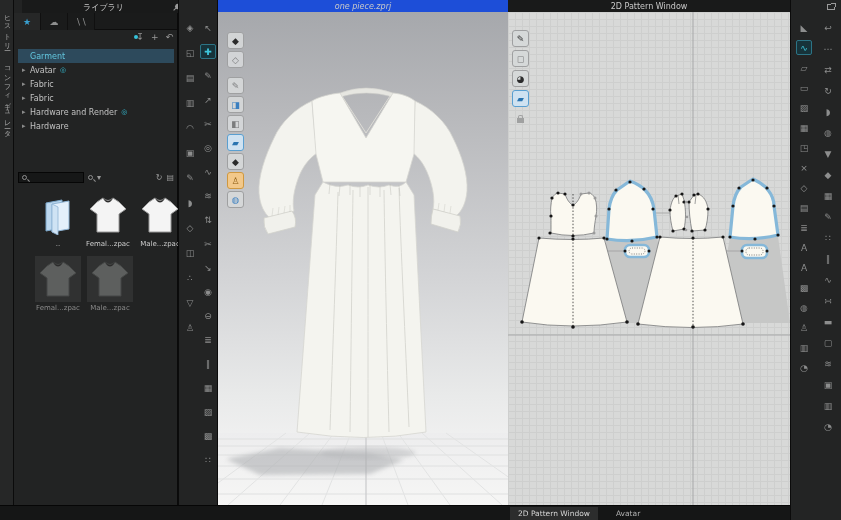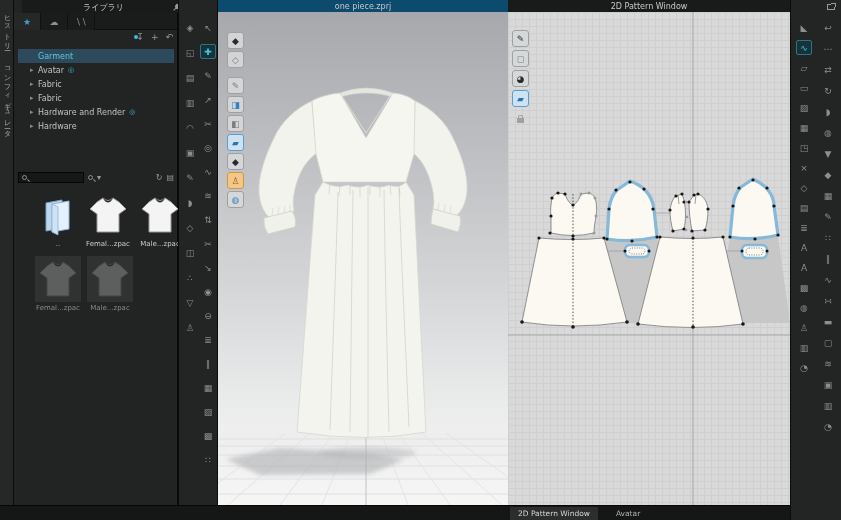--- a/index.html
+++ b/index.html
@@ -15,21 +15,21 @@
   #library{position:absolute;left:14px;top:0;width:164px;height:520px;background:#222323;border-right:1px solid #0a0a0a;}
   #lib-titlebar{position:absolute;left:8px;top:0;width:100%;height:13px;background:#191a1a;display:flex;align-items:flex-end;justify-content:center;color:#c9c9c9;}
   .pin{position:absolute;right:5px;top:4px;width:5px;height:5px;background:#9a9a9a;border-radius:50%;transform:rotate(45deg);}
   .pin::after{content:"";position:absolute;left:2px;top:4px;width:1px;height:4px;background:#9a9a9a;}
   #lib-tabs{position:absolute;left:0;top:13px;width:100%;height:17px;background:#1a1b1b;display:flex;border-bottom:1px solid #0d0d0d;}
   .libtab{width:27px;height:17px;display:flex;align-items:center;justify-content:center;font-size:9px;color:#8f9090;background:#1a1b1b;border-right:1px solid #101010;}
   .libtab.active{background:#262727;color:#3aa0d0;}
   #lib-actions{position:absolute;right:4px;top:32px;display:flex;gap:7px;align-items:center;color:#9a9a9a;font-size:9px;}
   .dot-cyan{width:4px;height:4px;border-radius:50%;background:#35c2da;display:inline-block;margin-right:-4px;}
   #lib-tree{position:absolute;left:4px;top:49px;width:156px;}
-  .trow{display:flex;align-items:center;height:14px;padding-left:12px;color:#c2c2c2;}
+  .trow{display:flex;align-items:center;height:14px;padding-left:4px;color:#c2c2c2;}
   .trow .arr{width:8px;color:#8a8a8a;font-size:7px;}
   .trow.sel{background:#2d4a5c;color:#62c5dd;}
   .trow .ring{color:#35c2da;font-size:7px;margin-left:4px;}
   #lib-search{position:absolute;left:4px;top:170px;width:156px;height:15px;display:flex;align-items:center;gap:4px;}
   #search-box{width:66px;height:11px;background:#161717;border:1px solid #060606;display:flex;align-items:center;padding-left:3px;}
   .mag{width:5px;height:5px;border:1px solid #8f8f8f;border-radius:50%;position:relative;flex:none;}
   .mag::after{content:"";position:absolute;left:4px;top:4px;width:3px;height:1px;background:#8f8f8f;transform:rotate(45deg);}
   #lib-search .gl{color:#9a9a9a;font-size:8px;}
   #lib-thumbs{position:absolute;left:14px;top:190px;width:150px;}
   .tile{position:absolute;width:48px;text-align:center;}
@@ -42,21 +42,21 @@
   .icol{position:absolute;display:flex;flex-direction:column;}
   .icell{width:16px;height:15px;display:flex;align-items:center;justify-content:center;font-size:9px;color:#8d8e8e;border-radius:2px;}
   .icell.hl{color:#3ec8de;background:#17333a;border:1px solid #2c7486;}
   #mid-strip{position:absolute;left:178px;top:0;width:40px;height:520px;background:#232424;border-left:1px solid #0b0b0b;border-right:1px solid #0b0b0b;}
   #right-rail{position:absolute;left:790px;top:0;width:51px;height:520px;background:#232424;border-left:1px solid #0b0b0b;}
   .winpop{position:absolute;right:6px;top:4px;width:8px;height:6px;border:1px solid #9a9a9a;}
   .winpop::after{content:"";position:absolute;right:-2px;top:-2px;width:4px;height:3px;background:#232424;border-top:1px solid #9a9a9a;border-right:1px solid #9a9a9a;}
 
   
   #vp3d{position:absolute;left:218px;top:0;width:290px;height:505px;}
-  #vp3d-titlebar{position:absolute;left:0;top:0;width:100%;height:12px;background:#0c4a6e;display:flex;align-items:center;justify-content:center;color:#c9c9c9;}
+  #vp3d-titlebar{position:absolute;left:0;top:0;width:100%;height:12px;background:#1d4ed8;display:flex;align-items:center;justify-content:center;color:#c9c9c9;font-style:italic;}
   #scene3d{position:absolute;left:0;top:12px;width:290px;height:493px;
      background:linear-gradient(180deg,#a6a8ac 0%,#b7b8bb 20%,#d4d5d7 55%,#e9eaea 78%,#f1f1f1 88%,#f3f3f3 100%);overflow:hidden;}
   #vp3d-tools{position:absolute;left:9px;top:20px;display:flex;flex-direction:column;gap:2px;}
   .t3{width:17px;height:17px;border-radius:3px;background:rgba(214,216,217,.9);border:1px solid #9fa0a1;display:flex;align-items:center;justify-content:center;font-size:9px;color:#7b7c7d;}
   .t3.gdark{color:#2b2b2b;}
   .t3.gblue{color:#3a7fc0;}
   .t3.hlblue{background:#cfe2f1;border-color:#5a9fd0;color:#2a74b0;}
   .t3.hlorange{background:#f2c88a;border-color:#cf9840;color:#8a5a10;}
   .t3.gap{margin-top:7px;}
 

